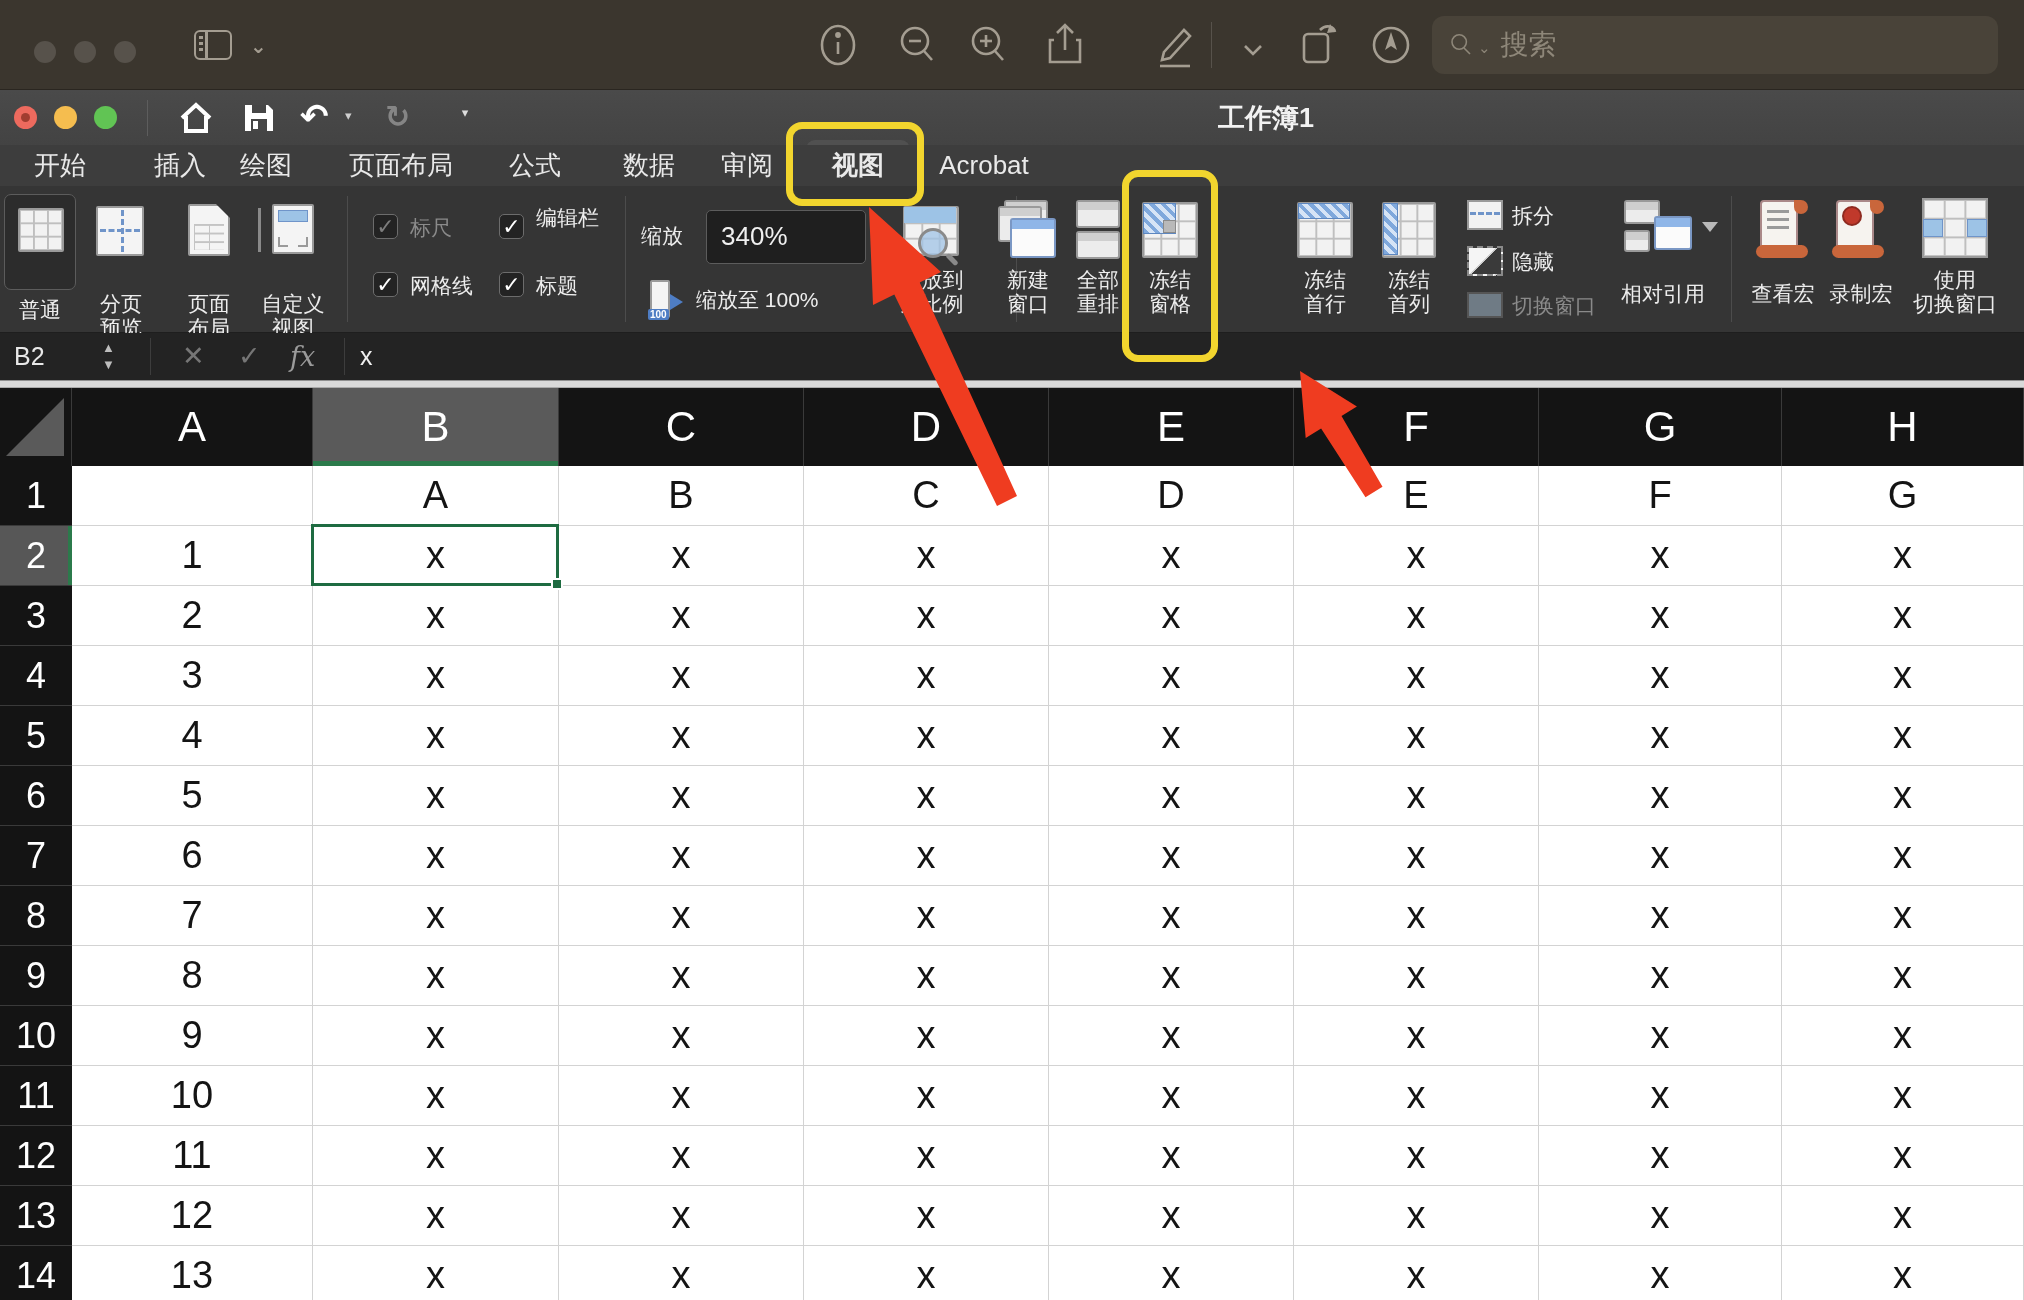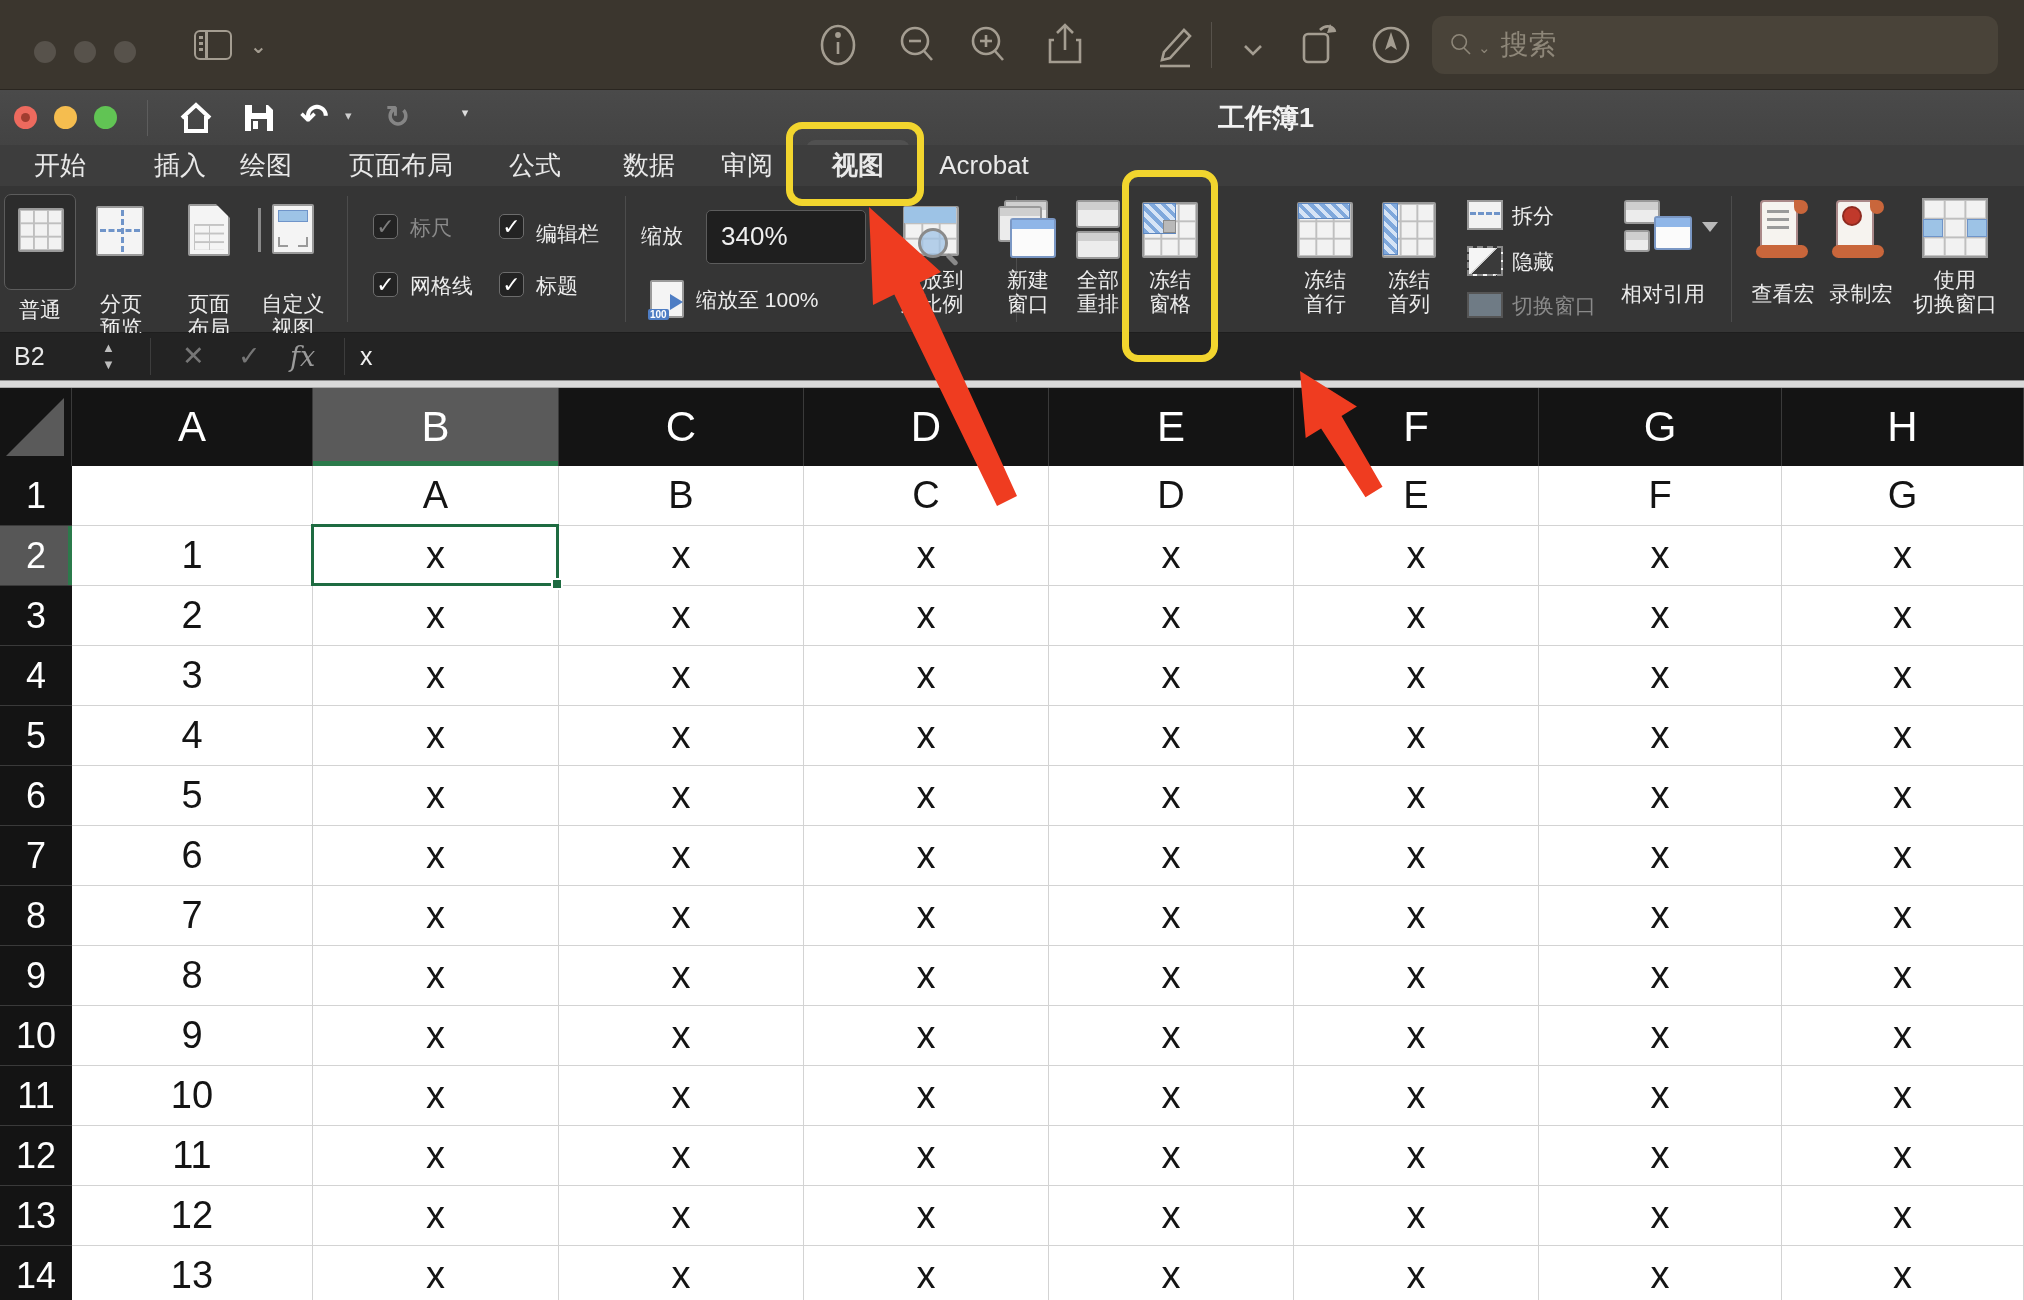--- a/index.html
+++ b/index.html
@@ -277,37 +277,37 @@
     </div>
 
     <span class="rdiv" style="left:347px"></span>
 
     <div>
       <span class="chk dis" style="left:373px;top:28px">✓</span>
       <span class="rlabel gray" style="left:410px;top:30px">标尺</span>
     </div>
     <div>
       <span class="chk" style="left:499px;top:28px">✓</span>
-      <span class="rlabel" style="left:536px;top:36px">编辑栏</span>
+      <span class="rlabel" style="left:536px;top:20px">编辑栏</span>
     </div>
     <div>
       <span class="chk" style="left:373px;top:86px">✓</span>
       <span class="rlabel" style="left:410px;top:88px">网格线</span>
     </div>
     <div>
       <span class="chk" style="left:499px;top:86px">✓</span>
       <span class="rlabel" style="left:536px;top:88px">标题</span>
     </div>
 
     <span class="rdiv" style="left:625px"></span>
 
     <span class="rlabel" style="left:641px;top:38px">缩放</span>
     <div class="zoominput">340%</div>
     <div>
-      <div class="page" style="left:650px;top:94px;width:34px;height:38px">
+      <div class="page" style="left:650px;top:94px;width:20px;height:38px">
         <span class="blue-arrow" style="left:18px;top:12px"></span>
         <span class="mini100" style="left:-4px;bottom:-4px">100</span>
       </div>
       <span class="rlabel" style="left:696px;top:102px">缩放至 100%</span>
     </div>
     <div>
       <div class="tbl" style="left:903px;top:20px;width:56px;height:50px">
         <span style="position:absolute;left:-1px;top:-1px;width:100%;height:16px;background:#9DC3E6"></span>
       </div>
       <span class="lens" style="left:918px;top:42px"></span>

